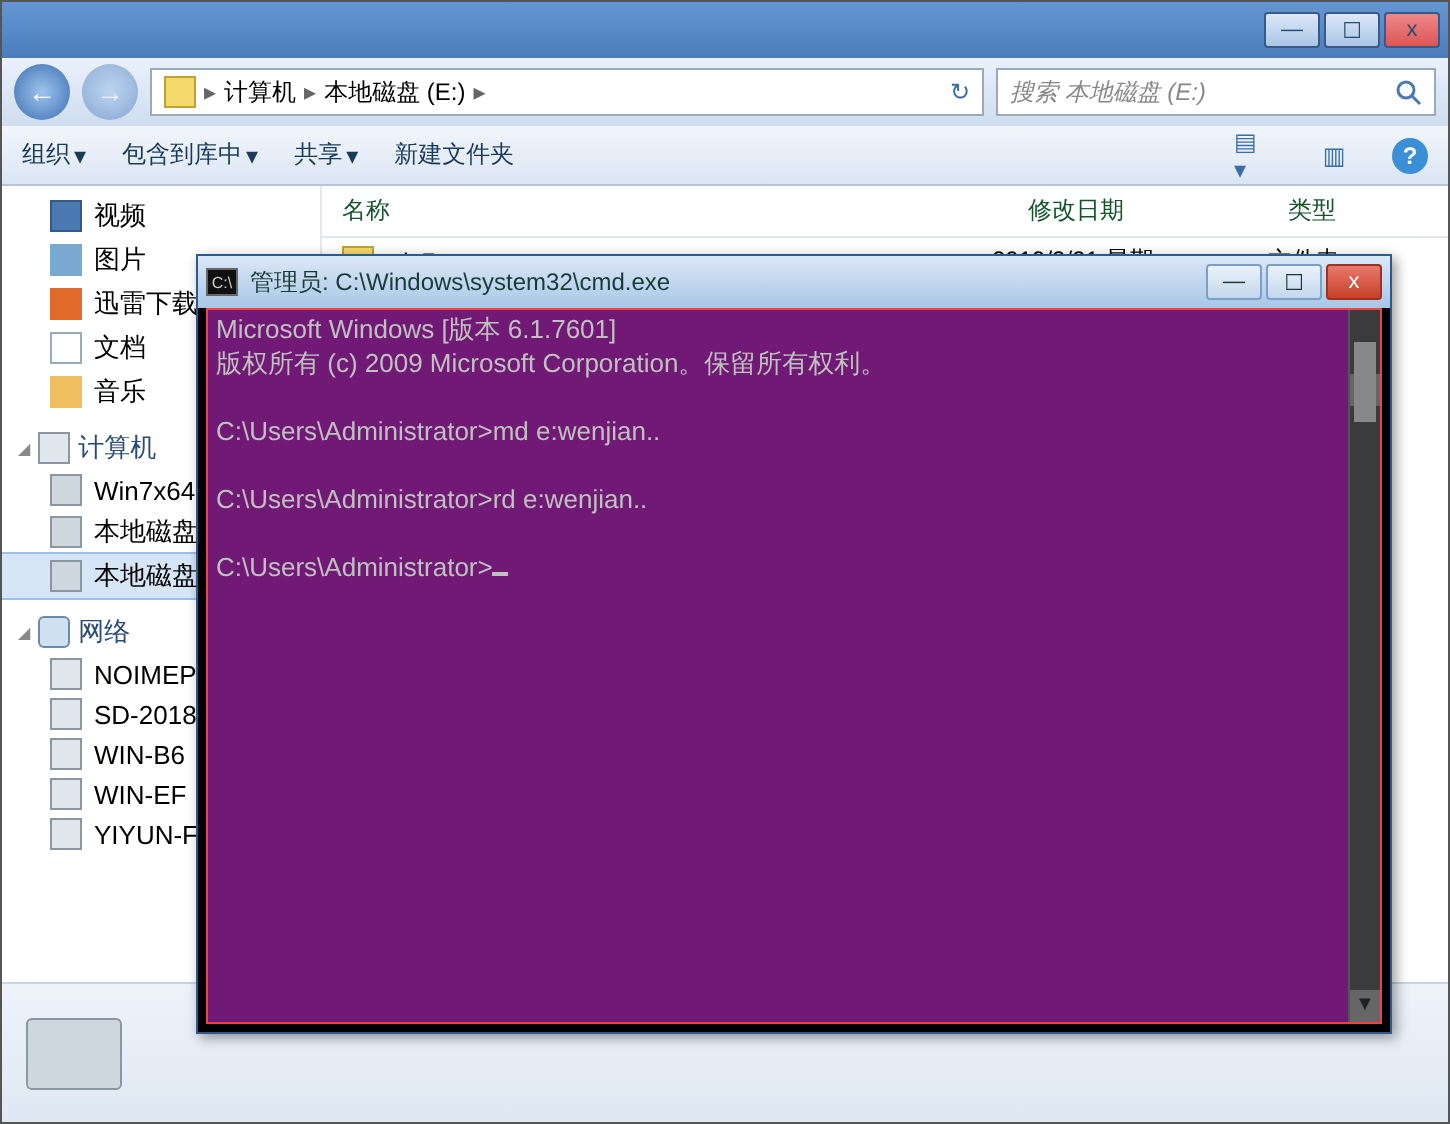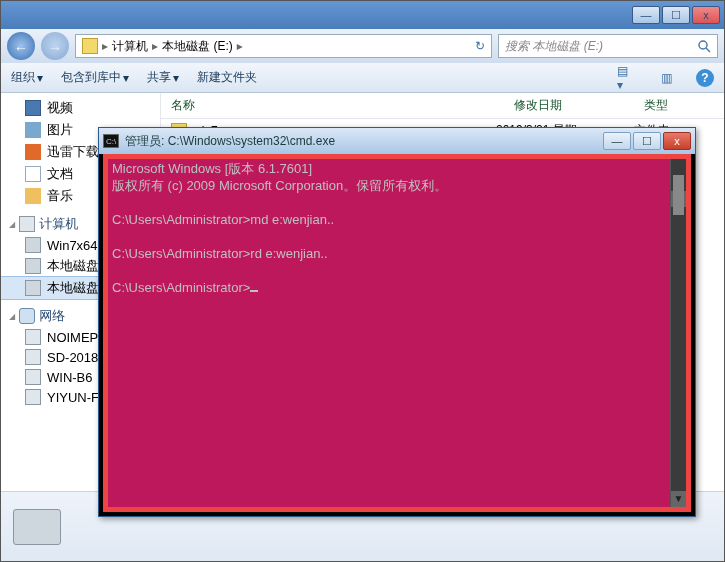--- a/index.html
+++ b/index.html
@@ -55,21 +55,21 @@
 .details .drive-big{width:48px;height:36px;background:#cfd7de;border:1px solid #8a96a2;border-radius:3px;}
 
 
 .cmd-window{position:absolute;left:97px;top:126px;width:598px;height:390px;border:1px solid #2c5a8c;background:#000;box-shadow:2px 2px 6px rgba(0,0,0,.4);}
 .cmd-title{height:26px;background:linear-gradient(#dbe8f7,#a9c6e6);display:flex;align-items:center;padding:0 4px;font-size:12px;color:#1a3a3a;}
 .cmd-title-icon{width:16px;height:14px;background:#111;border:1px solid #666;margin-right:6px;display:flex;align-items:center;justify-content:center;font-size:8px;color:#ccc;}
 .cmd-title-text{flex:1;white-space:nowrap;overflow:hidden;}
 .cmd-btns{display:flex;gap:2px;}
 .cmd-btn{width:28px;height:18px;border:1px solid #7aa0c6;background:linear-gradient(#eaf2fb,#c3d7ec);display:flex;align-items:center;justify-content:center;font-size:11px;border-radius:2px;}
 .cmd-btn.close{background:linear-gradient(#e77a6a,#c7402a);color:#fff;border-color:#a03020;}
-.cmd-body{position:absolute;top:26px;left:4px;right:4px;bottom:4px;background:#be185d;border:5px solid #ef4444;color:#c0c0c0;font-family:"Consolas","Courier New",monospace;font-size:13px;line-height:16px;padding:2px 4px;white-space:pre;overflow:hidden;}
+.cmd-body{position:absolute;top:26px;left:4px;right:4px;bottom:4px;background:#701a75;border:1px solid #ef4444;color:#c0c0c0;font-family:"Consolas","Courier New",monospace;font-size:13px;line-height:16px;padding:2px 4px;white-space:pre;overflow:hidden;}
 .cmd-scroll{position:absolute;right:0;top:0;bottom:0;width:16px;background:#3b3b3b;border-left:1px solid #555;}
 .cmd-scroll .arrow{height:16px;background:#666;display:flex;align-items:center;justify-content:center;color:#222;font-size:10px;}
 .cmd-scroll .thumb{position:absolute;top:16px;left:2px;right:2px;height:40px;background:#888;}
 .cursor{display:inline-block;width:8px;height:2px;background:#c0c0c0;vertical-align:baseline;}
 </style>
 </head>
 <body>
 
 <div class="titlebar">
   <div class="win-btn">—</div>
@@ -172,20 +172,24 @@
       <div class="s-item">
           <span class="icon pc"></span>
           <span>SD-2018</span>
         </div>
       <div class="s-item">
           <span class="icon pc"></span>
           <span>WIN-B6</span>
         </div>
       <div class="s-item">
           <span class="icon pc"></span>
+          <span>WIN-EF</span>
+        </div>
+      <div class="s-item">
+          <span class="icon pc"></span>
           <span>YIYUN-F</span>
         </div>
     </div>
   </div>
 
   <div class="content">
     <div class="cols">
       <div class="col-name">名称</div>
       <div class="col-date">修改日期</div>
       <div class="col-type">类型</div>

